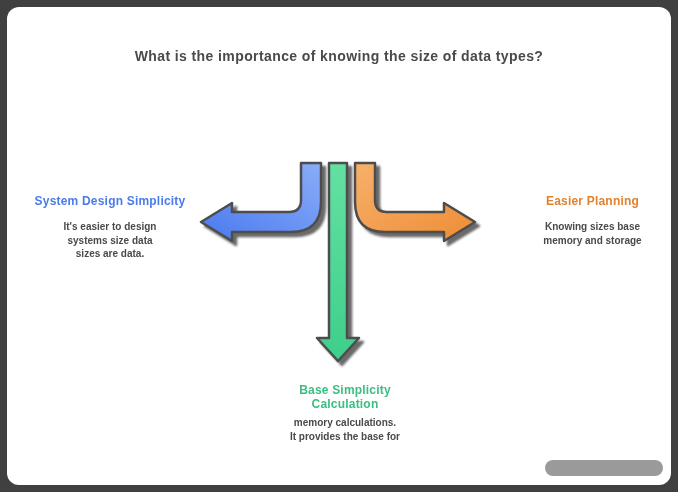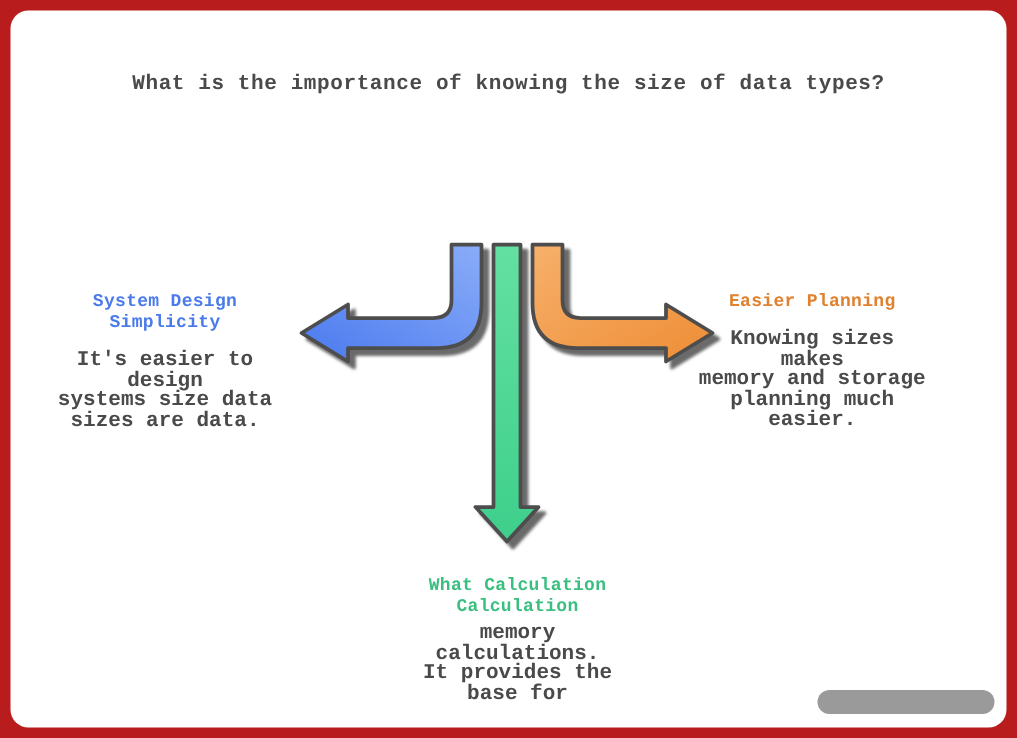--- a/index.html
+++ b/index.html
@@ -1,20 +1,20 @@
 <!DOCTYPE html>
 <html><head>
 <meta charset="utf-8">
 <style>
   html,body{margin:0;padding:0;background:#000;}
   .canvas{
     position:relative;
     width:678px;height:492px;
-    background:#b91c1c;
-    font-family:Liberation Mono, monospace;
+    background:#404040;
+    font-family:Liberation Sans, sans-serif;
     overflow:hidden;
   }
   .card{
     position:absolute;
     left:7px;top:7px;right:7px;bottom:7px;
     background:#ffffff;
     border-radius:12px;
   }
   .title{
     position:absolute;
@@ -36,27 +36,27 @@
   .branch-heading{
     font-size:12px;
     font-weight:700;
     margin-bottom:12px;
     letter-spacing:0.2px;
   }
   .branch-left .branch-heading{color:#4b7bea;}
   .branch-right .branch-heading{color:#e0812f;}
   .branch-bottom .branch-heading{color:#3bbf80;}
   .branch-body{
-    font-size:14px;
+    font-size:10px;
     font-weight:600;
     color:#4a4a4a;
     line-height:13.5px;
   }
   .branch-left{left:23px;top:187px;width:160px;}
-  .branch-right{left:457px;top:187px;width:155px;text-align:center;}
+  .branch-right{left:508px;top:187px;width:155px;text-align:center;}
   .branch-bottom{left:258px;top:376px;width:160px;}
   .branch-bottom .branch-heading{line-height:14px;margin-bottom:5px;}
   .watermark{
     position:absolute;
     left:538px;top:453px;
     width:118px;height:16px;
     border-radius:8px;
     background:#9a9a9a;
   }
 </style>
@@ -96,29 +96,28 @@
       <div class="branch-body">
         <div>It's easier to design</div>
         <div>systems size data</div>
         <div>sizes are data.</div>
       </div>
     </div>
 
     <div class="branch branch-right">
       <div class="branch-heading">Easier Planning</div>
       <div class="branch-body">
-        <div>Knowing sizes makes</div>
+        <div>Knowing sizes base</div>
         <div>memory and storage</div>
-        <div>planning much easier.</div>
       </div>
     </div>
 
     <div class="branch branch-bottom">
       <div class="branch-heading">
-        <div>What Calculation</div>
+        <div>Base Simplicity</div>
         <div>Calculation</div>
       </div>
       <div class="branch-body">
         <div>memory calculations.</div>
         <div>It provides the base for</div>
       </div>
     </div>
 
     <div class="watermark"></div>
 

